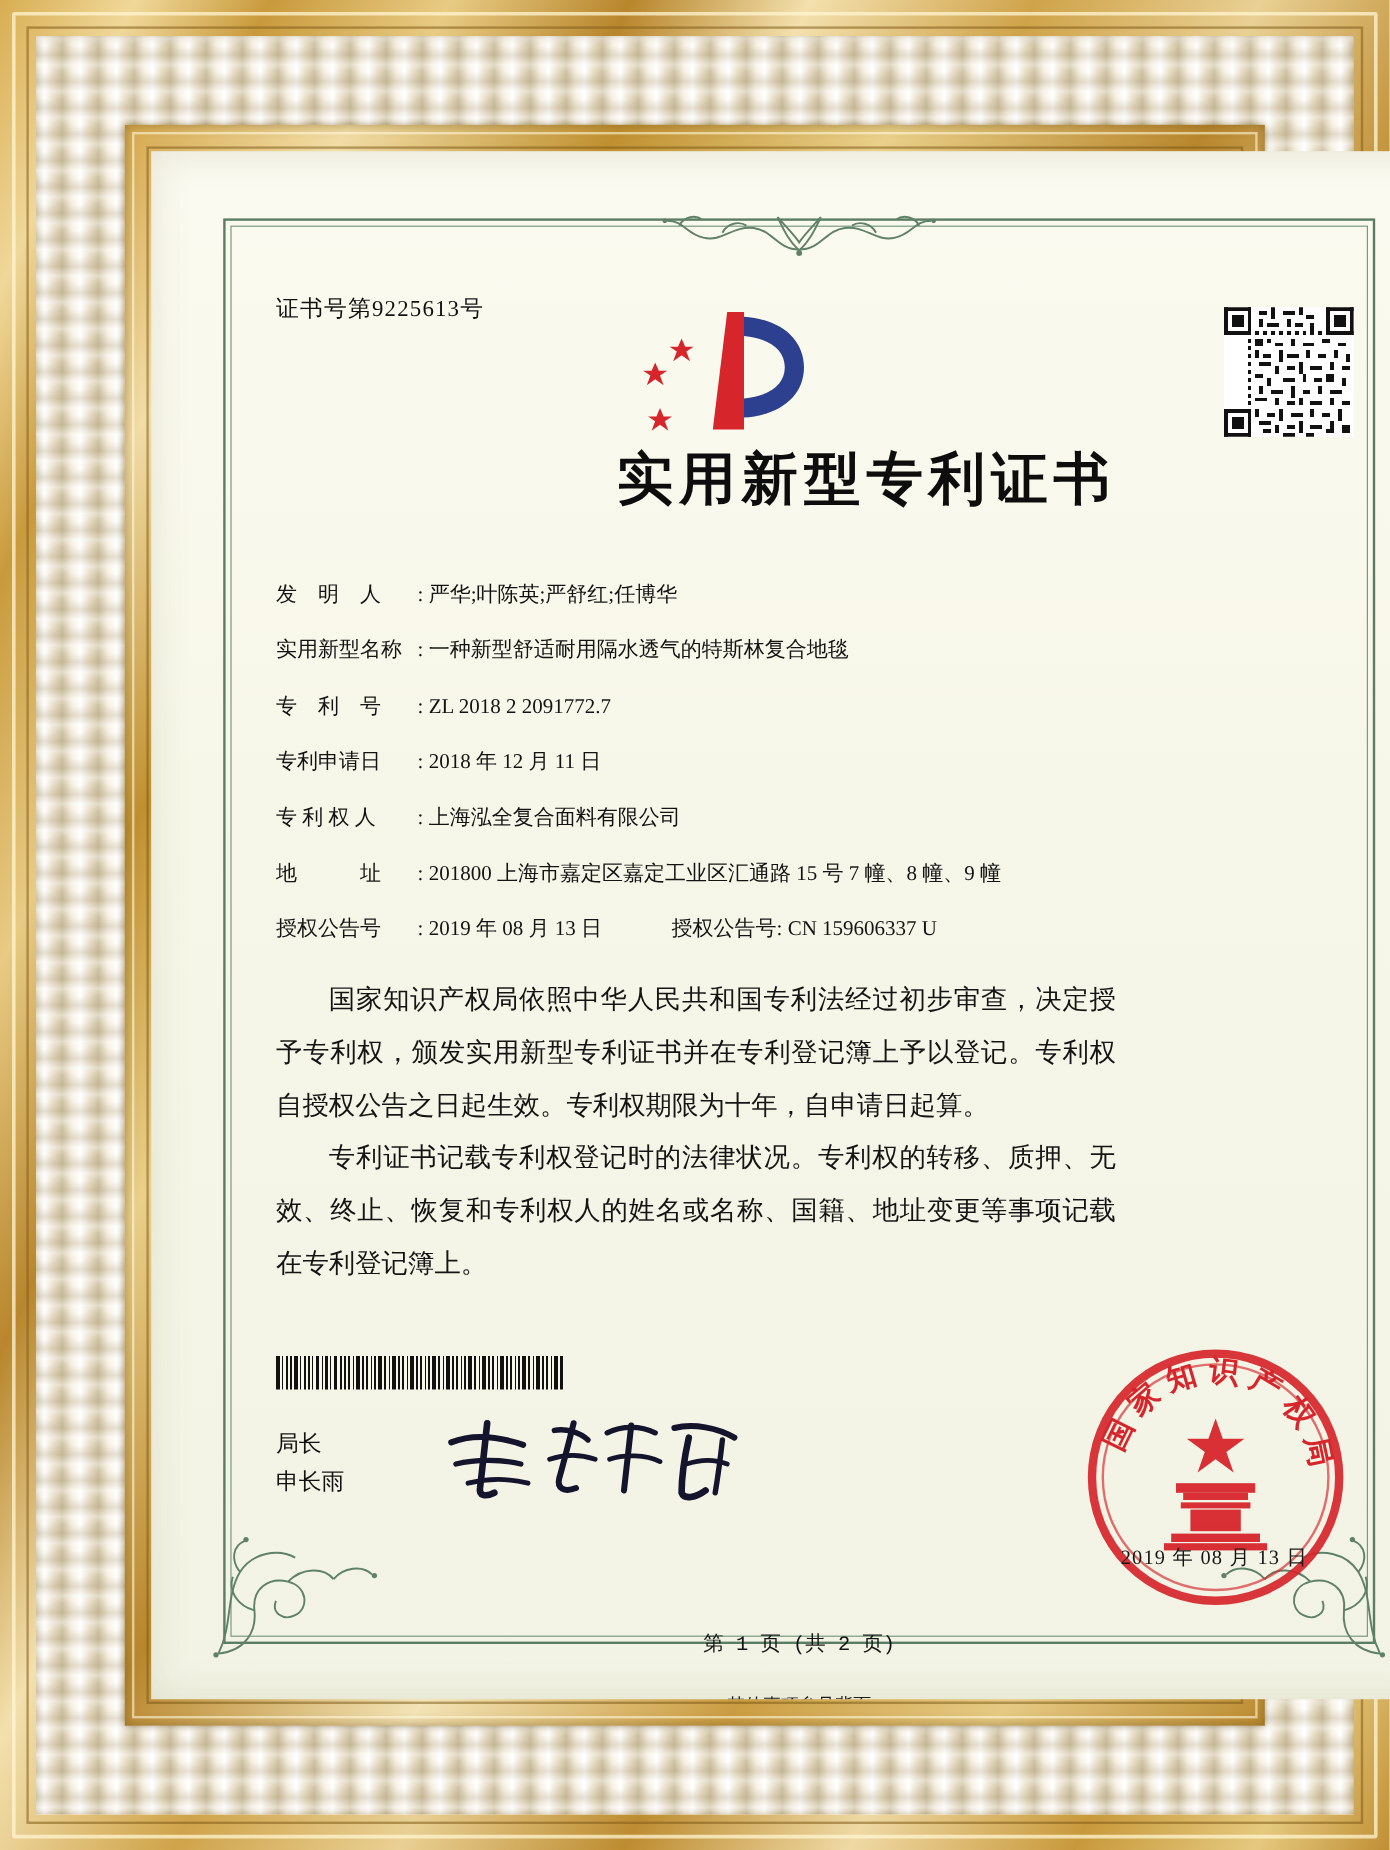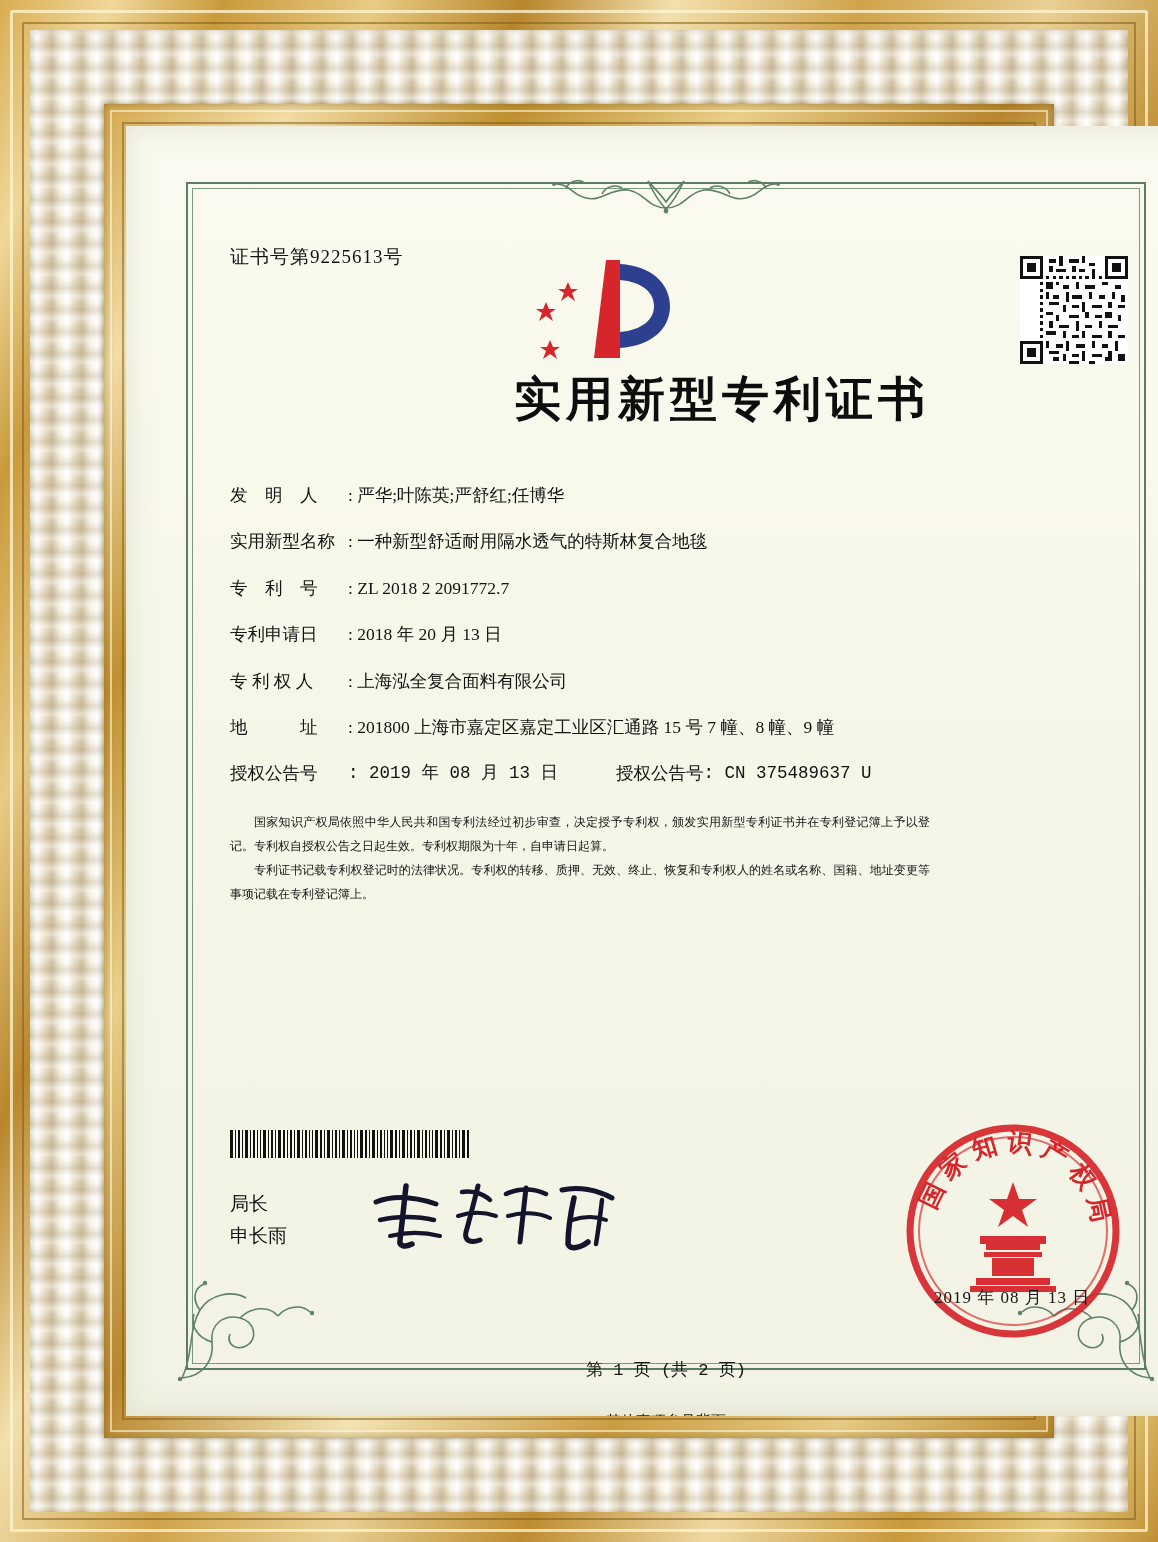--- a/index.html
+++ b/index.html
@@ -180,29 +180,29 @@
   .field-label {
     width: 118px;
     flex: 0 0 118px;
     letter-spacing: 0px;
     white-space: nowrap;
   }
   .field-value {
     flex: 1;
     word-break: break-all;
   }
-  .field-row.two-col .field-value { flex: 0 0 auto; font-family: Liberation Mono, monospace; }
+  .field-row.two-col .field-value { flex: 0 0 auto; }
   .second-label {
     margin-left: 58px;
     white-space: nowrap;
   }
   .body-text {
     margin-top: 24px;
-    font-family: Liberation Mono, monospace;
-    font-size: 12px;
+    font-family: Liberation Sans, sans-serif;
+    font-size: 22px;
     line-height: 2.0;
     color: #141414;
     text-align: justify;
   }
   .body-text p { margin: 0; text-indent: 2em; }
 
   
   .barcode {
     position: absolute;
     left: 104px;
@@ -499,21 +499,21 @@
       <div class="field-row">
         <div class="field-label">专　利　号</div>
         <div class="field-value">
           <span>: </span><span>ZL 2018 2 2091772.7</span>
         </div>
       </div>
 
       <div class="field-row">
         <div class="field-label">专利申请日</div>
         <div class="field-value">
-          <span>: </span><span>2018 年 20 月 13 日</span>
+          <span>: </span><span>2018 年 12 月 11 日</span>
         </div>
       </div>
 
       <div class="field-row">
         <div class="field-label">专 利 权 人</div>
         <div class="field-value">
           <span>: </span><span>上海泓全复合面料有限公司</span>
         </div>
       </div>
 
@@ -524,21 +524,21 @@
         </div>
       </div>
 
       <div class="field-row two-col">
         <div class="field-label">授权公告号</div>
         <div class="field-value">
           <span>: </span><span>2019 年 08 月 13 日</span>
         </div>
         <div class="second-label">授权公告号</div>
         <div class="field-value">
-          <span>: </span><span>CN 375489637 U</span>
+          <span>: </span><span>CN 159606337 U</span>
         </div>
       </div>
 
     </div>
 
     <div class="body-text">
       <p>国家知识产权局依照中华人民共和国专利法经过初步审查，决定授予专利权，颁发实用新型专利证书并在专利登记簿上予以登记。专利权自授权公告之日起生效。专利权期限为十年，自申请日起算。</p>
       <p>专利证书记载专利权登记时的法律状况。专利权的转移、质押、无效、终止、恢复和专利权人的姓名或名称、国籍、地址变更等事项记载在专利登记簿上。</p>
     </div>
   </div>

